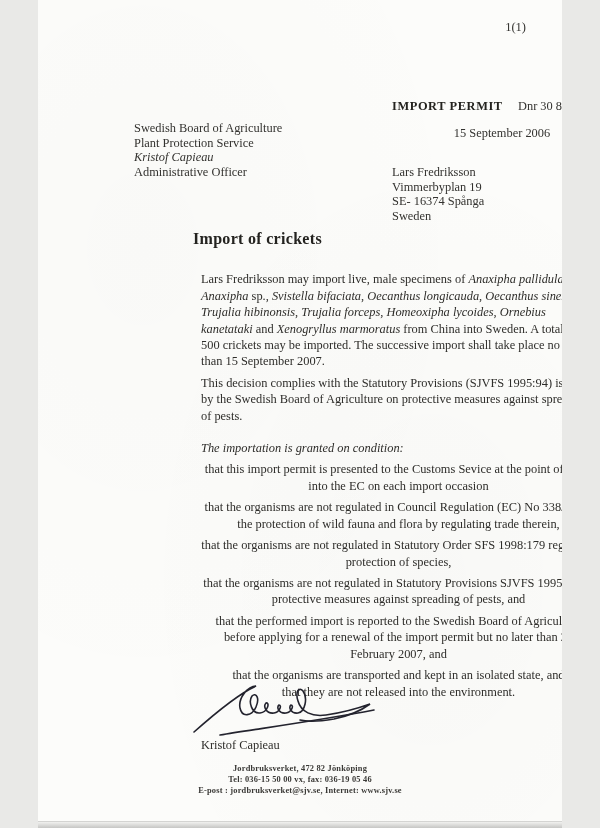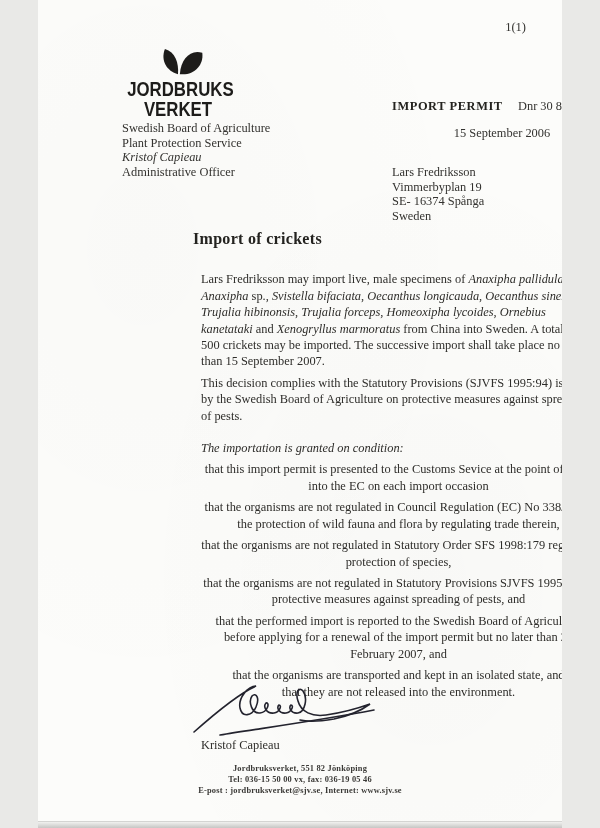--- a/index.html
+++ b/index.html
@@ -35,21 +35,21 @@
     line-height:20px;
     color:#1d1c1a;
     letter-spacing:0px;
     transform:scaleX(0.82);
     transform-origin:center;
     white-space:nowrap;
   }
 
   
   .sender {
-    position:absolute; left:84px; top:121px;
+    position:absolute; left:96px; top:121px;
     font-size:12.4px; line-height:14.6px; color:#33322f;
   }
   .sender .italic { font-style:italic; }
 
   .right-col {
     position:absolute; left:354px; top:62px; width:220px;
     font-size:12.4px; color:#33322f;
   }
   .permit-row { display:flex; align-items:flex-start;margin-top:37px; }
   .permit-heading {
@@ -94,28 +94,20 @@
     border-top:1px solid #d4d4d2;
   }
 </style>
 </head>
 <body>
 
 <div class="page">
 
   <div class="page-number">1(1)</div>
 
-  <div class="logo">
-    <svg width="56" height="32" viewBox="0 0 60 34" aria-hidden="true">
-      <path d="M30,30 C18,27 11,15 16,3 C27,6 31,18 30,30 Z" fill="#1d1c1a"></path>
-      <path d="M32,30 C33,14 43,3 56,7 C58,21 46,32 32,30 Z" fill="#1d1c1a"></path>
-    </svg>
-    <div class="logo-line">JORDBRUKS</div>
-    <div class="logo-line">VERKET</div>
-  </div>
 
   <div class="sender">
     <div>Swedish Board of Agriculture</div>
     <div>Plant Protection Service</div>
     <div class="italic">Kristof Capieau</div>
     <div>Administrative Officer</div>
   </div>
 
   <div class="right-col">
     <div class="permit-row">
@@ -154,19 +146,19 @@
       <g fill="none" stroke="#23232e" stroke-width="1.6" stroke-linecap="round">
         <path d="M8,56 C26,40 52,18 70,10 C62,10 52,22 54,32 C56,42 66,40 70,31 C74,22 70,16 66,20 C62,26 66,38 74,37 C82,36 84,26 80,27 C77,30 80,38 88,37 C94,36 96,29 93,29 C90,31 93,38 100,37 C106,36 108,29 105,29 C102,31 105,38 112,37 C119,36 122,22 117,15 C113,10 109,16 112,25 C115,36 126,41 140,39 C154,37 170,33 184,28 C176,34 162,40 148,43 C136,45 122,46 114,44"></path>
         <path d="M34,59 C70,53 130,45 188,34"></path>
       </g>
     </svg>
   </div>
 
   <div class="signed-name">Kristof Capieau</div>
 
   <div class="doc-footer">
-    <div>Jordbruksverket, 551 82 Jönköping</div>
+    <div>Jordbruksverket, 472 82 Jönköping</div>
     <div>Tel: 036-15 50 00 vx, fax: 036-19 05 46</div>
     <div>E-post : jordbruksverket@sjv.se, Internet: www.sjv.se</div>
   </div>
 
   <div class="scan-edge"></div>
 </div>
 
 </body></html>

